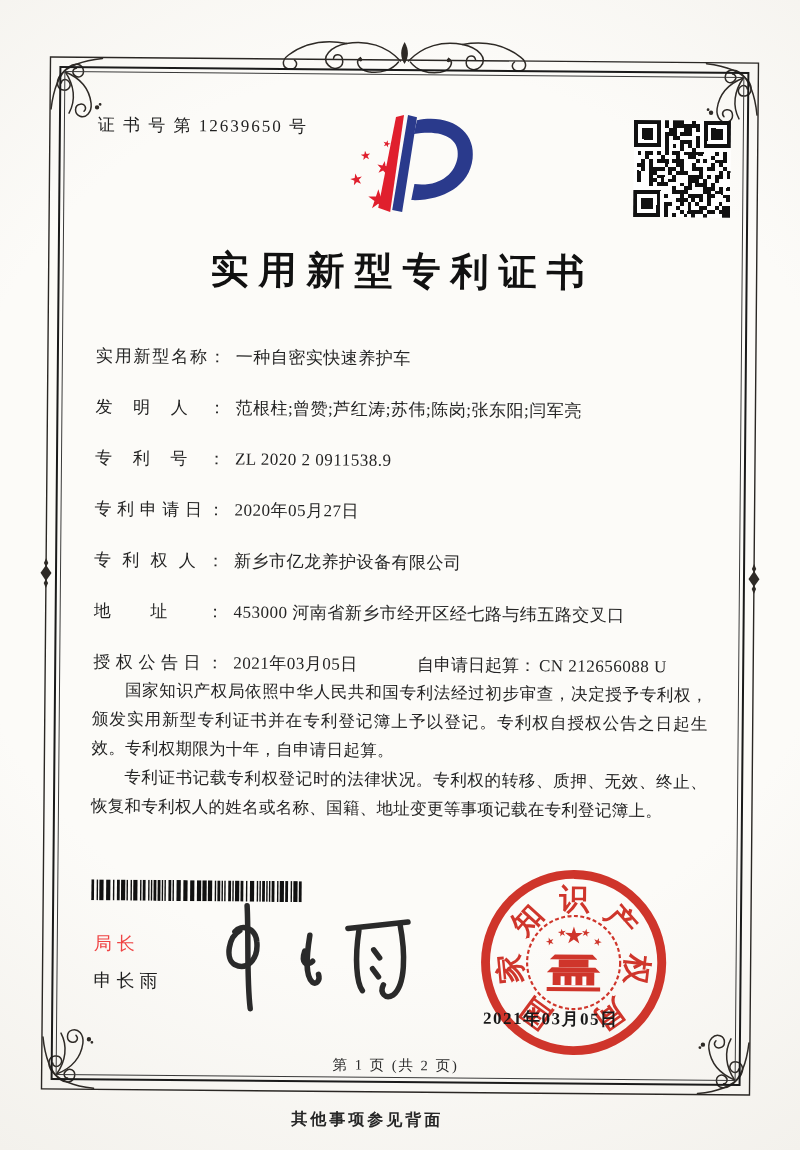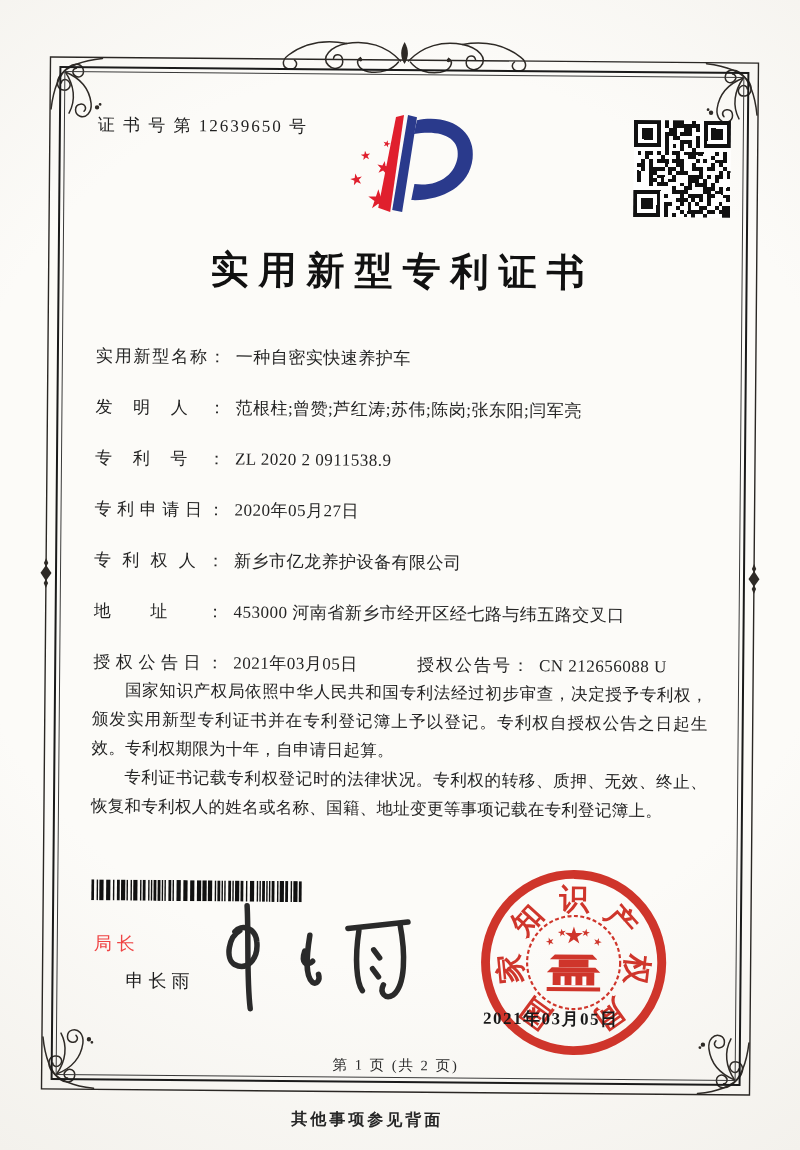--- a/index.html
+++ b/index.html
@@ -33,21 +33,21 @@
     vertical-align:top;
   }
   .field-value{margin-left:10px;letter-spacing:.5px;}
   .grant-cell{display:inline-block;}
   .grant-cell.second{margin-left:55px;}
   .grant-cell.second .field-label{width:112px;}
   .paragraphs{left:93px;top:678px;width:616px;font-size:16.5px;line-height:29px;letter-spacing:.3px;text-align:justify;}
   .paragraphs p{margin:0;text-indent:2em;}
   .barcode{left:94px;top:882px;}
   .signer-role{left:97px;top:934px;font-size:18px;letter-spacing:5px;color:#ef4444;}
-  .signer-name{left:97px;top:971px;font-size:18px;letter-spacing:5px;color:#1d1d1d;margin-left:32px;}
+  .signer-name{left:97px;top:971px;font-size:18px;letter-spacing:5px;color:#1d1d1d;}
   .signature{left:213px;top:898px;}
   .seal{left:478px;top:862px;color:var(--seal-red,#cc271c);opacity:.93;}
   .seal-date{left:487px;top:1006px;font-size:17px;font-weight:700;letter-spacing:1.5px;color:#191919;white-space:nowrap;z-index:5;}
   .footer-page{left:0;top:1056px;width:100%;text-align:center;font-size:14.5px;letter-spacing:2px;color:#2a2a2a;}
   .back-note{left:0;top:1110px;width:100%;text-align:center;transform:translateX(-28px);
     font-size:16px;font-weight:600;letter-spacing:3px;color:#262626;}
 </style>
 </head>
 <body>
 
@@ -350,21 +350,21 @@
       <span class="field-label">专利权人：</span><span class="field-value">新乡市亿龙养护设备有限公司</span>
     </div>
     <div class="field-row">
       <span class="field-label">地址：</span><span class="field-value">453000 河南省新乡市经开区经七路与纬五路交叉口</span>
     </div>
     <div class="field-row">
       <span class="grant-cell">
         <span class="field-label">授权公告日：</span><span class="field-value">2021年03月05日</span>
       </span>
       <span class="grant-cell second">
-        <span class="field-label">授权公告号：</span><span class="field-value">CN 212656088 U</span>
+        <span class="field-label">自申请日起算：</span><span class="field-value">CN 212656088 U</span>
       </span>
     </div>
   </div>
 
   <div class="abs paragraphs">
     <p>国家知识产权局依照中华人民共和国专利法经过初步审查，决定授予专利权，颁发实用新型专利证书并在专利登记簿上予以登记。专利权自授权公告之日起生效。专利权期限为十年，自申请日起算。</p>
     <p>专利证书记载专利权登记时的法律状况。专利权的转移、质押、无效、终止、恢复和专利权人的姓名或名称、国籍、地址变更等事项记载在专利登记簿上。</p>
   </div>
 
   <svg class="abs barcode" id="barcode-svg" width="214" height="21" viewBox="0 0 214 21">

